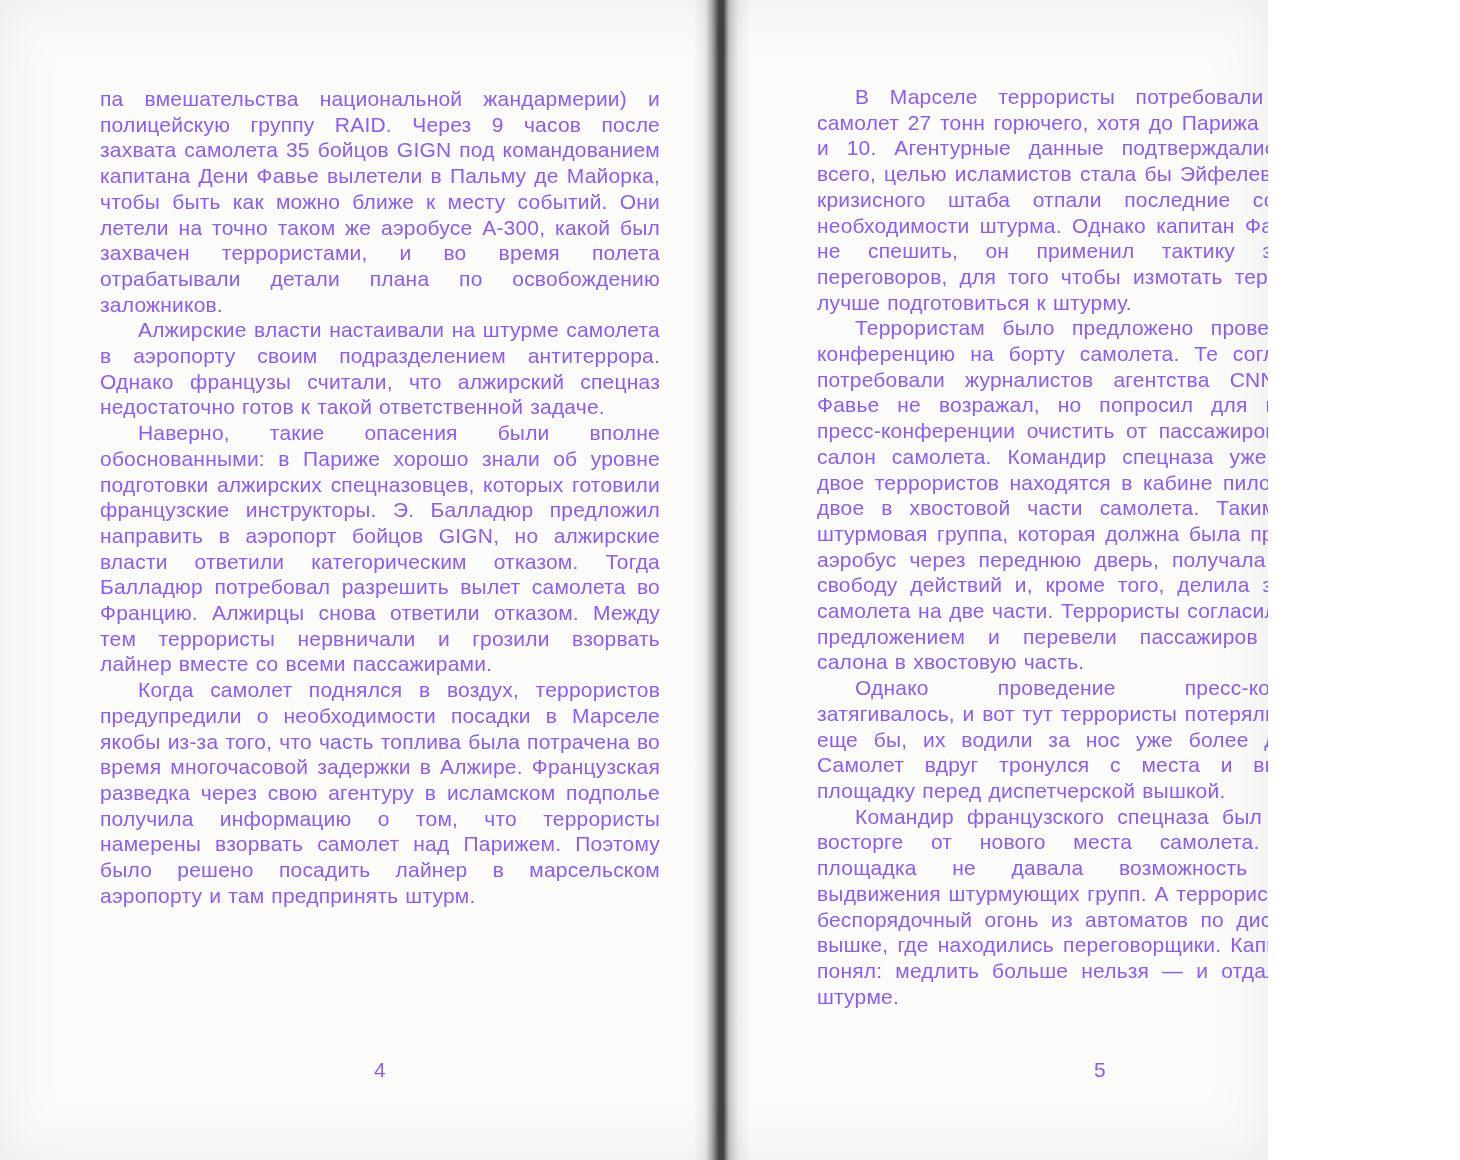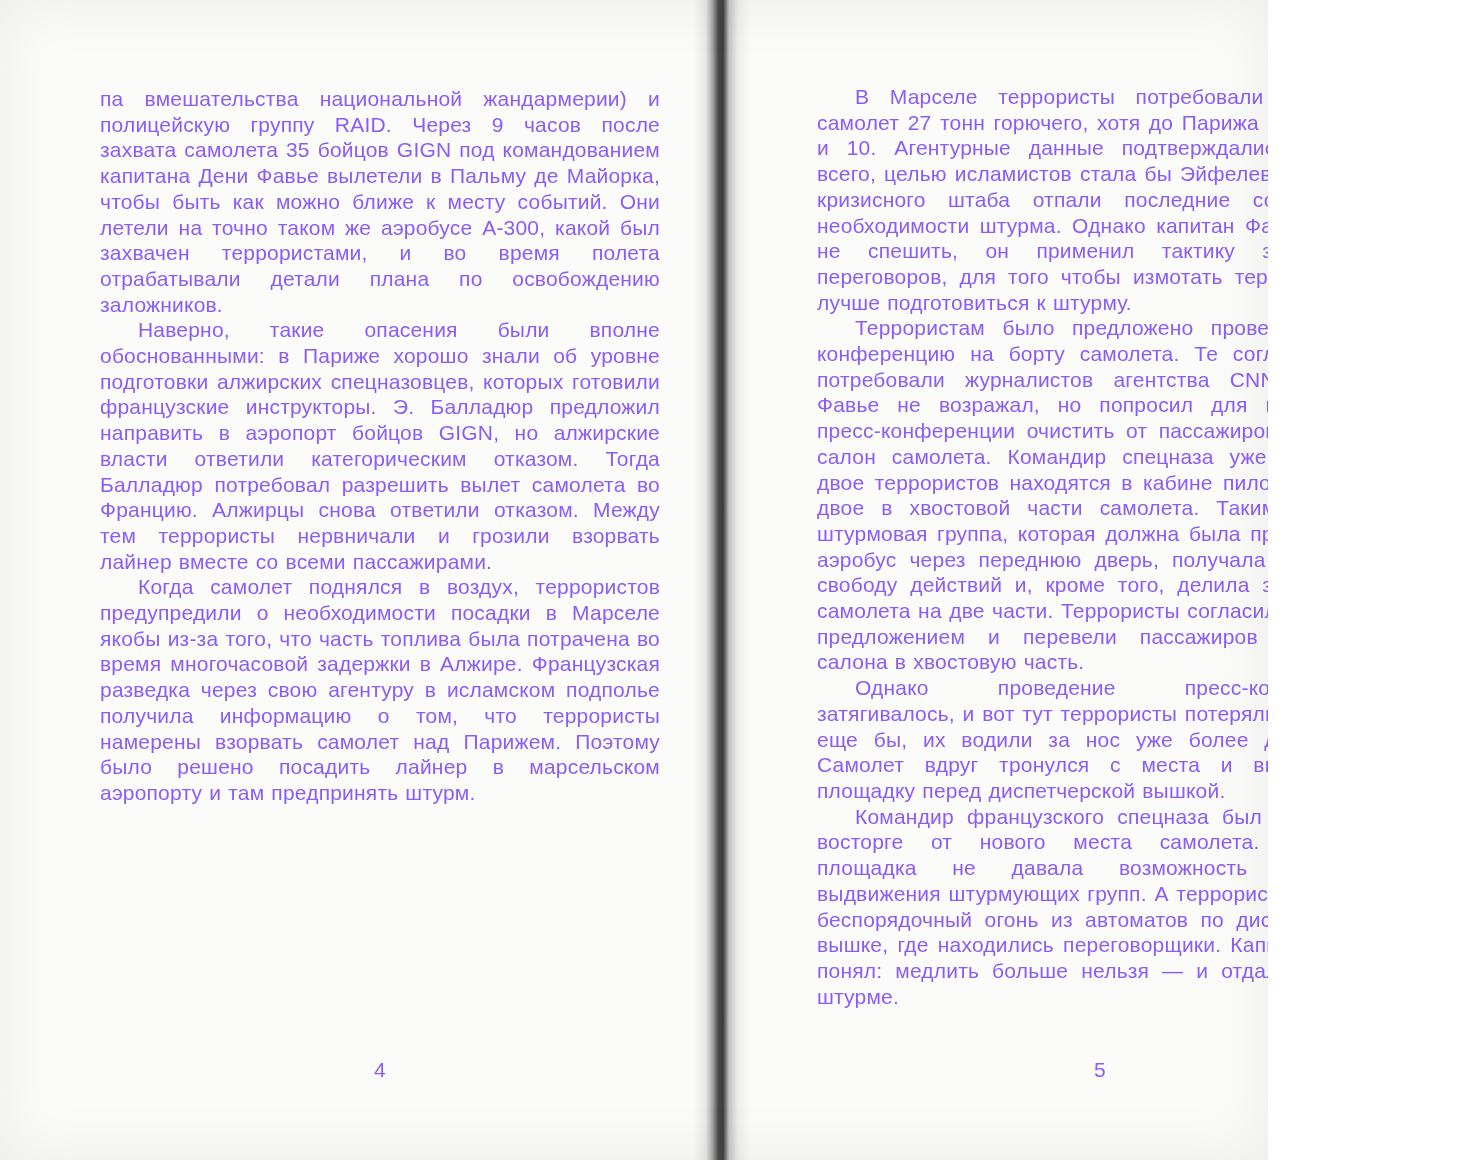--- a/index.html
+++ b/index.html
@@ -81,20 +81,21 @@
 </head>
 <body>
 
 <div class="spread">
 
   <div class="gutter"></div>
 
   <div class="page page-left">
     <div class="text-block">
       <p class="para">па вмешательства национальной жандармерии) и полицейскую группу RAID. Через 9 часов после захвата самолета 35 бойцов GIGN под командованием капитана Дени Фавье вылетели в Пальму де Майорка, чтобы быть как можно ближе к месту событий. Они летели на точно таком же аэробусе А-300, какой был захвачен террористами, и во время полета отрабатывали детали плана по освобождению заложников.</p>
+      <p class="para indent">Алжирские власти настаивали на штурме самолета в аэропорту своим подразделением антитеррора. Однако французы считали, что алжирский спецназ недостаточно готов к такой ответственной задаче.</p>
       <p class="para indent">Наверно, такие опасения были вполне обоснованными: в Париже хорошо знали об уровне подготовки алжирских спецназовцев, которых готовили французские инструкторы. Э. Балладюр предложил направить в аэропорт бойцов GIGN, но алжирские власти ответили категорическим отказом. Тогда Балладюр потребовал разрешить вылет самолета во Францию. Алжирцы снова ответили отказом. Между тем террористы нервничали и грозили взорвать лайнер вместе со всеми пассажирами.</p>
       <p class="para indent">Когда самолет поднялся в воздух, террористов предупредили о необходимости посадки в Марселе якобы из-за того, что часть топлива была потрачена во время многочасовой задержки в Алжире. Французская разведка через свою агентуру в исламском подполье получила информацию о том, что террористы намерены взорвать самолет над Парижем. Поэтому было решено посадить лайнер в марсельском аэропорту и там предпринять штурм.</p>
     </div>
     <div class="page-number">4</div>
   </div>
 
   <div class="page page-right">
     <div class="text-block">
       <p class="para indent">В Марселе террористы потребовали залить в самолет 27 тонн горючего, хотя до Парижа хватило бы и 10. Агентурные данные подтверждались. Скорее всего, целью исламистов стала бы Эйфелева башня. У кризисного штаба отпали последние сомнения в необходимости штурма. Однако капитан Фавье решил не спешить, он применил тактику затягивания переговоров, для того чтобы измотать террористов и лучше подготовиться к штурму.</p>
       <p class="para indent">Террористам было предложено провести пресс-конференцию на борту самолета. Те согласились и потребовали журналистов агентства CNN. Капитан Фавье не возражал, но попросил для проведения пресс-конференции очистить от пассажиров передний салон самолета. Командир спецназа уже знал, что двое террористов находятся в кабине пилотов, а еще двое в хвостовой части самолета. Таким образом, штурмовая группа, которая должна была проникнуть в аэробус через переднюю дверь, получала некоторую свободу действий и, кроме того, делила захватчиков самолета на две части. Террористы согласились с этим предложением и перевели пассажиров переднего салона в хвостовую часть.</p>

